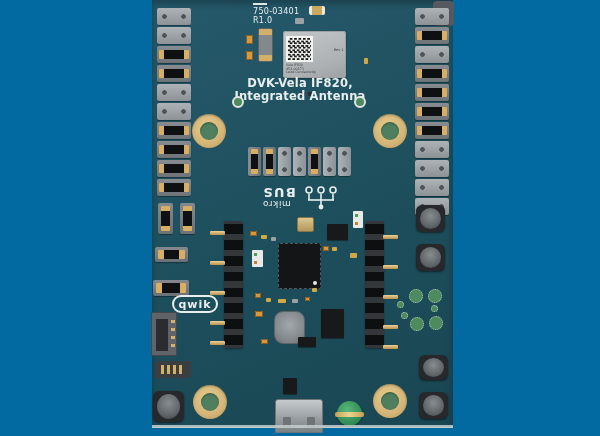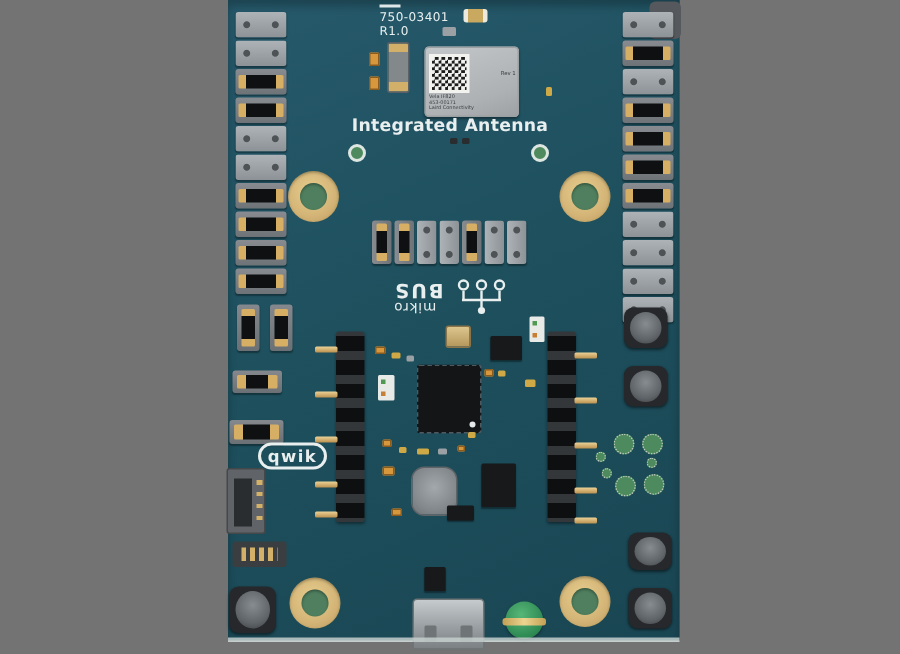--- a/index.html
+++ b/index.html
@@ -1,16 +1,16 @@
 <!DOCTYPE html>
 <html><head>
 <meta charset="utf-8">
 <style>
   html,body{margin:0;padding:0;background:#fff;font-family:"DejaVu Sans",sans-serif;}
-  .scene{position:relative;width:600px;height:436px;background:#737373;overflow:hidden;}
+  .scene{position:relative;width:600px;height:436px;background:#0369a1;overflow:hidden;}
   .board{position:absolute;left:152px;top:0;width:301px;height:428px;
     background:linear-gradient(155deg,#26596b 0%,#1e505e 45%,#1a4653 100%);
     box-shadow:inset 0 4px 6px rgba(0,0,0,.25), inset 0 -1px 0 #c9d2d0;}
   .board::after{content:"";position:absolute;left:0;right:0;bottom:0;height:3px;background:#c6cfcd;opacity:.85;}
 
   
   .silk{position:absolute;color:#e9efef;}
   .partnum{left:101px;top:7px;font-size:8px;line-height:9px;letter-spacing:.3px;}
   .silkline{position:absolute;left:101px;top:3px;width:14px;height:2px;background:#dfe7e9;}
   .title{left:48px;top:77px;width:200px;text-align:center;font-size:11.5px;font-weight:bold;line-height:12.5px;letter-spacing:.2px;}
@@ -147,20 +147,21 @@
     </div>
     <div class="pconn"></div>
     <div class="pv o" style="left:94px;top:35px;width:7px;height:9px;"></div>
     <div class="pv o" style="left:94px;top:51px;width:7px;height:9px;"></div>
     <div class="pv g" style="left:143px;top:18px;width:9px;height:6px;"></div>
     <div class="pv y" style="left:212px;top:58px;width:4px;height:6px;"></div>
     <div class="pv d" style="left:148px;top:92px;width:5px;height:4px;"></div>
     <div class="pv d" style="left:156px;top:92px;width:5px;height:4px;"></div>
 
     <div class="silk title">
+      <div>DVK-Vela IF820,</div>
       <div>Integrated Antenna</div>
     </div>
     <div class="spad" style="left:80px;top:96px;"></div>
     <div class="spad" style="left:202px;top:96px;"></div>
 
     <div class="mhole" style="left:40px;top:114px;"></div>
     <div class="mhole" style="left:221px;top:114px;"></div>
     <div class="mhole" style="left:41px;top:385px;"></div>
     <div class="mhole" style="left:221px;top:384px;"></div>
 

